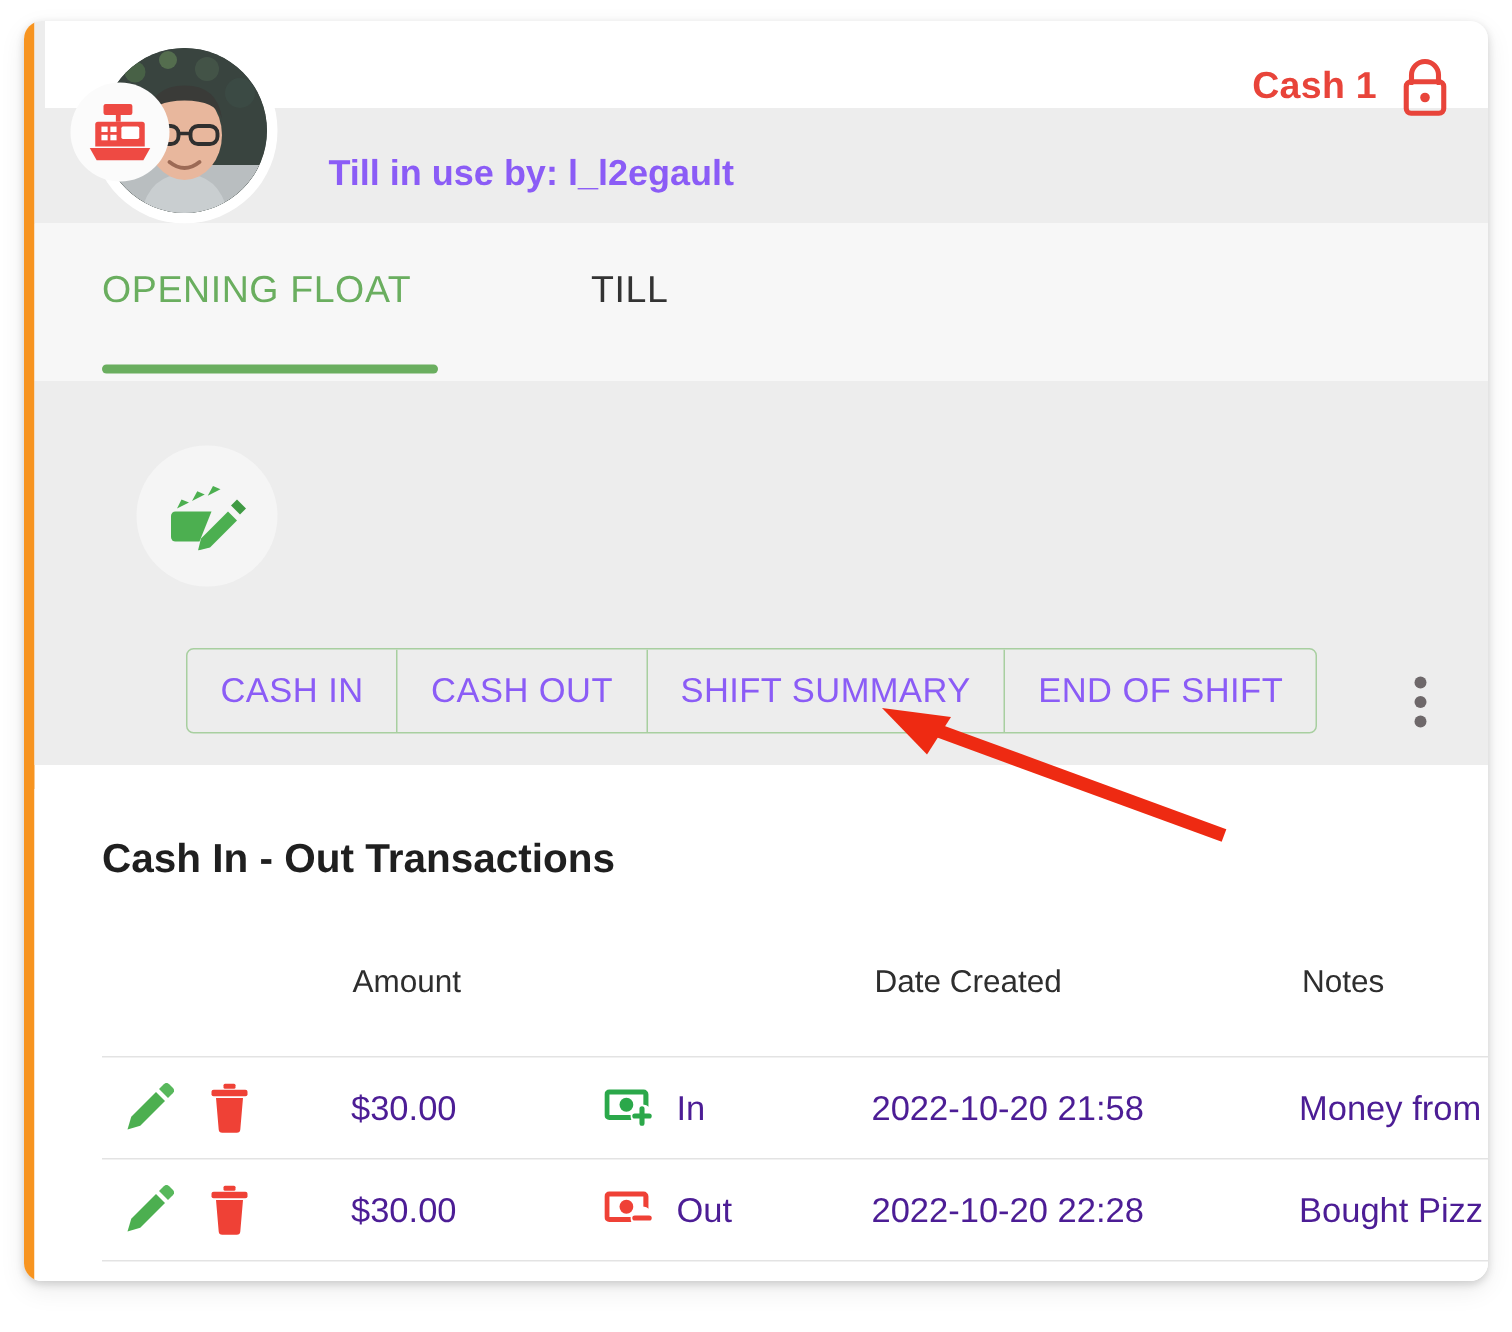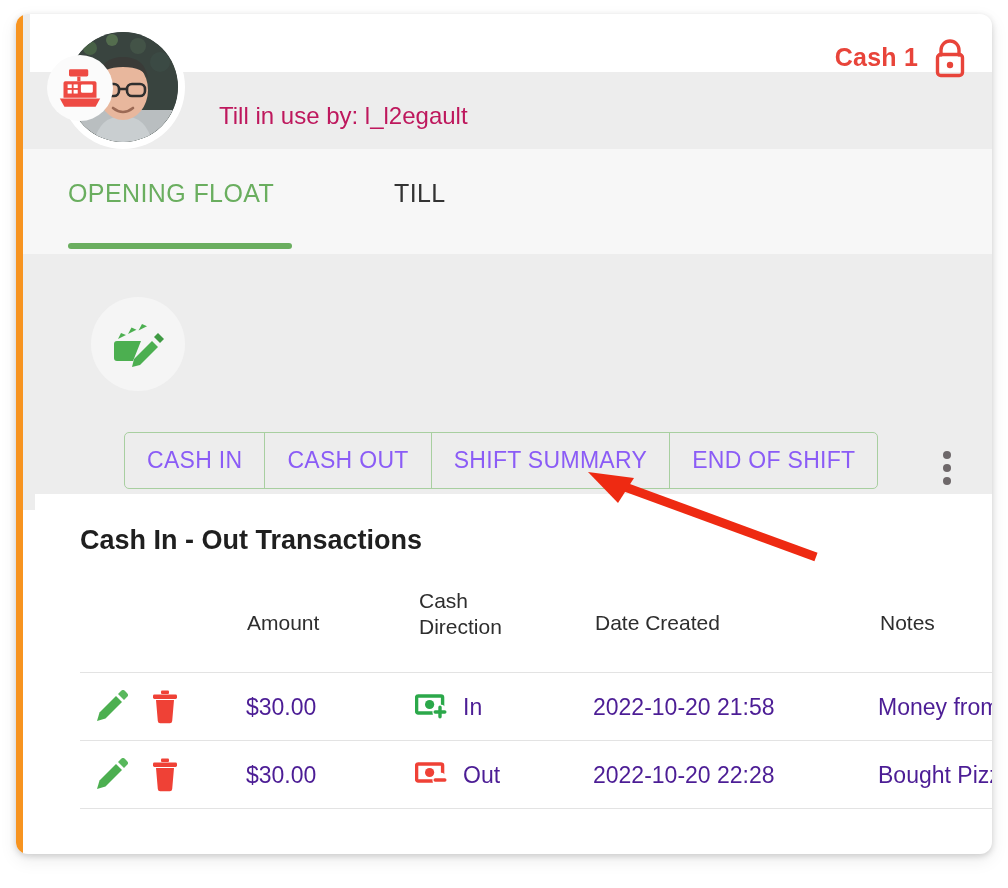--- a/index.html
+++ b/index.html
@@ -84,22 +84,22 @@
     position: absolute;
     left: -18px; top: 26px;
     width: 66px; height: 66px;
     border-radius: 50%;
     background: #fbfbfb;
     display: flex; align-items: center; justify-content: center;
   }
   .till-user {
     position: absolute;
     left: 196px; top: 88px;
-    font-size: 24px; font-weight: normal;
-    color: #be185d;
+    font-size: 24px; font-weight: bold;
+    color: #8b5cf6;
     white-space: nowrap;
   }
 
   
   .tabs {
     position: absolute;
     left: 7px; top: 135px;
     width: 969px; height: 105px;
     background: #f7f7f7;
   }
@@ -186,24 +186,23 @@
   .kebab i {
     display: block;
     width: 8px; height: 8px;
     border-radius: 50%;
     background: #6e686a;
   }
 
   
   .tx-section {
     position: absolute;
-    left: 7px; top: 480px;
+    left: 7px; top: 512px;
     width: 969px; height: 344px;
     background: #ffffff;
-    margin-left: 12px;
   }
   .tx-title {
     position: absolute;
     left: 45px; top: 31px;
     font-size: 27px; font-weight: bold;
     color: #1f1f1f;
     white-space: nowrap;
   }
   .tx-table {
     position: absolute;
@@ -352,22 +351,20 @@
         <i></i>
       </div>
     </div>
 
     <div class="tx-section">
       <div class="tx-title">Cash In - Out Transactions</div>
 
       <div class="tx-table">
         <div class="tx-head">
           <div class="th th-amount">Amount</div>
-          <div class="th th-direction">Cash
-Direction</div>
           <div class="th th-date">Date Created</div>
           <div class="th th-notes">Notes</div>
         </div>
 
         <div class="tx-row">
           <div class="cell c-edit">
             <svg viewBox="0 0 34 34" width="34" height="34" aria-hidden="true">
               <path d="M3 31 l2.5 -8.5 L22 6 l6 6 L11.5 28.5 z" fill="#4caf50"></path>
               <path d="M24 4 l3.2 -3.2 a2.6 2.6 0 0 1 3.6 0 l2.4 2.4 a2.6 2.6 0 0 1 0 3.6 L30 10 z" fill="#58b85c"></path>
             </svg>

